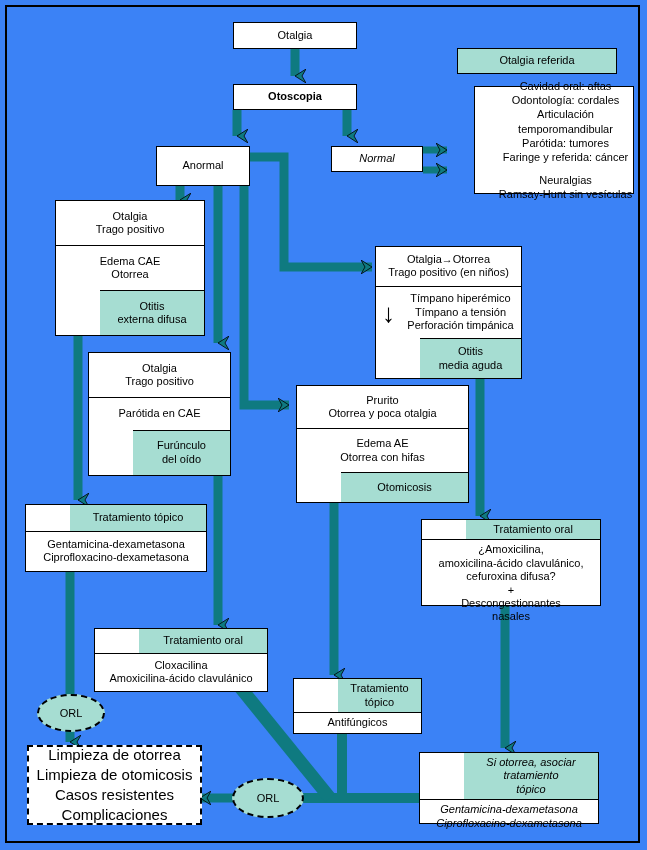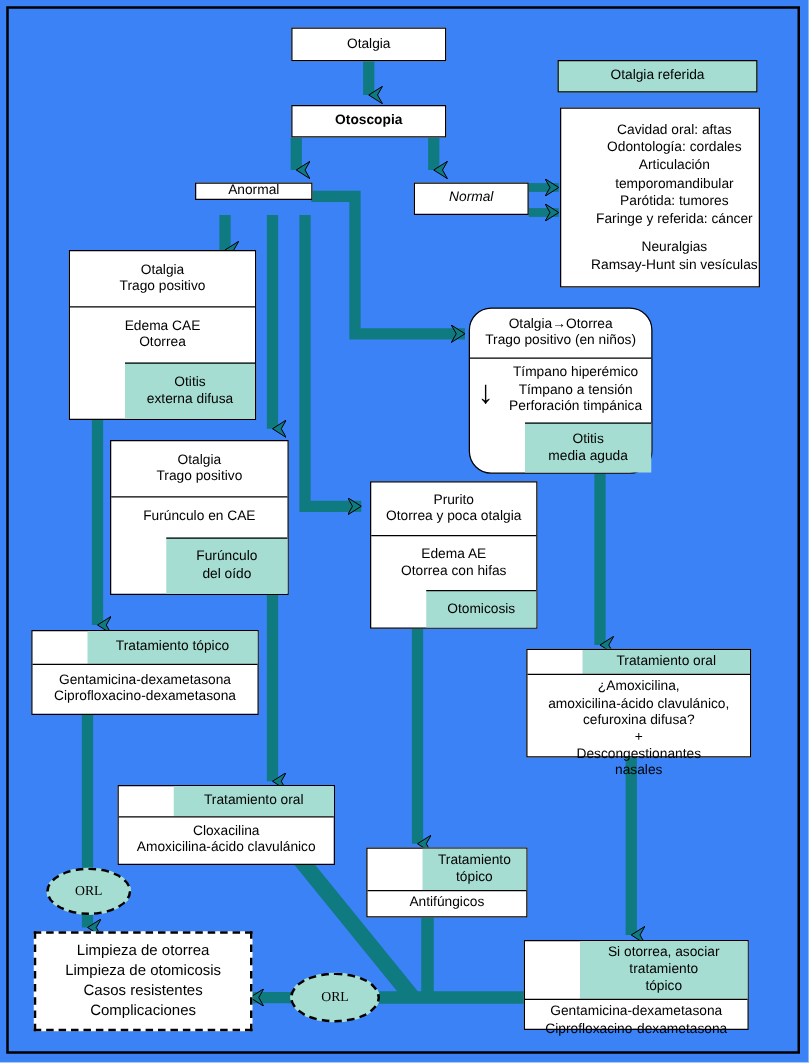--- a/index.html
+++ b/index.html
@@ -36,27 +36,27 @@
   .seg.fill{background:#a6ddd2;margin-left:44px;}
   .plain{
     position:absolute;border:1px solid #000;background:#fff;box-sizing:border-box;
     display:flex;align-items:center;justify-content:center;text-align:center;
     font-size:11px;line-height:1.22;z-index:6;
   }
   .plain.fill{background:#a6ddd2;}
   .dashedbox{
     position:absolute;border:2px dashed #000;background:#fff;box-sizing:border-box;
     display:flex;align-items:center;justify-content:center;text-align:center;
-    font-size:12px;line-height:1.32;z-index:6;
+    font-size:15px;line-height:1.32;z-index:6;
   }
   .ellipse{
     position:absolute;border:2px dashed #000;background:#a6ddd2;
     border-radius:50%;box-sizing:border-box;
     display:flex;align-items:center;justify-content:center;
-    font-size:11px;z-index:8;font-family:Liberation Serif, serif;
+    font-size:11px;z-index:8;
   }
   svg#wires{position:absolute;left:0;top:0;width:647px;height:850px;z-index:3;}
 </style>
 </head>
 <body>
 
 <div id="canvas">
   <div id="frame"></div>
 
   <svg id="wires" viewBox="0 0 647 850">
@@ -123,33 +123,33 @@
   </svg>
 
   <div class="plain" style="left:233px;top:22px;width:124px;height:27px;">
     <span>Otalgia</span>
   </div>
 
   <div class="plain" style="left:233px;top:84px;width:124px;height:26px;font-weight:bold;">
     <span>Otoscopia</span>
   </div>
 
-  <div class="plain" style="left:156px;top:146px;width:94px;height:14px;">
+  <div class="plain" style="left:156px;top:146px;width:94px;height:40px;">
     <span>Anormal</span>
   </div>
 
   <div class="plain" style="left:331px;top:146px;width:92px;height:26px;font-style:italic;">
     <span>Normal</span>
   </div>
 
-  <div class="plain fill" style="left:446px;top:48px;width:160px;height:26px;">
+  <div class="plain fill" style="left:457px;top:48px;width:160px;height:26px;">
     <span>Otalgia referida</span>
   </div>
 
-  <div class="plain" style="left:448px;top:86px;width:160px;height:144px;padding-left:23px;">
+  <div class="plain" style="left:474px;top:86px;width:160px;height:108px;padding-left:23px;">
     <div id="referida-lines" style="line-height:1.3;">
         <div>Cavidad oral: aftas</div>
         <div>Odontología: cordales</div>
         <div>Articulación</div>
         <div>temporomandibular</div>
         <div>Parótida: tumores</div>
         <div>Faringe y referida: cáncer</div>
         <div style="height: 8px;">&nbsp;</div>
         <div>Neuralgias</div>
         <div>Ramsay-Hunt sin vesículas</div>
@@ -179,32 +179,32 @@
 
   <div class="node" style="left:88px;top:352px;width:143px;height:124px;" id="n-furunculo">
       <div class="seg">
         <div>
           <div>Otalgia</div>
           <div>Trago positivo</div>
         </div>
       </div>
       <div class="seg div">
         <div>
-          <div>Furúnculo en CAE</div>
+          <div>Parótida en CAE</div>
         </div>
       </div>
       <div class="seg div fill">
         <div>
           <div>Furúnculo</div>
           <div>del oído</div>
         </div>
       </div>
     </div>
 
-  <div class="node" style="left:375px;top:246px;width:147px;height:133px;border-radius:18px;" id="n-otitis-media">
+  <div class="node" style="left:375px;top:246px;width:147px;height:133px;" id="n-otitis-media">
       <div class="seg">
         <div>
           <div>Otalgia→Otorrea</div>
           <div>Trago positivo (en niños)</div>
         </div>
       </div>
       <div class="seg div" style="position: relative;">
         <span style="position: absolute; left: 6px; top: 50%; transform: translateY(-50%); font-size: 26px; line-height: 0; color: rgb(0, 0, 0);">↓</span>
         <div style="margin-left: 24px;">
           <div>Tímpano hiperémico</div>
@@ -213,21 +213,21 @@
         </div>
       </div>
       <div class="seg div fill">
         <div>
           <div>Otitis</div>
           <div>media aguda</div>
         </div>
       </div>
     </div>
 
-  <div class="node" style="left:296px;top:385px;width:134px;height:118px;" id="n-otomicosis">
+  <div class="node" style="left:296px;top:385px;width:173px;height:118px;" id="n-otomicosis">
       <div class="seg">
         <div>
           <div>Prurito</div>
           <div>Otorrea y poca otalgia</div>
         </div>
       </div>
       <div class="seg div">
         <div>
           <div>Edema AE</div>
           <div>Otorrea con hifas</div>
@@ -292,21 +292,21 @@
           <div>Tratamiento tópico</div>
         </div>
       </div>
       <div class="seg div">
         <div>
           <div>Antifúngicos</div>
         </div>
       </div>
     </div>
 
-  <div class="node" style="left:419px;top:752px;width:180px;height:72px;" id="n-si-otorrea">
+  <div class="node" style="left:419px;top:752px;width:180px;height:72px;font-style:italic;" id="n-si-otorrea">
       <div class="seg fill">
         <div>
           <div>Si otorrea, asociar tratamiento</div>
           <div>tópico</div>
         </div>
       </div>
       <div class="seg div">
         <div>
           <div>Gentamicina-dexametasona</div>
           <div>Ciprofloxacino-dexametasona</div>

